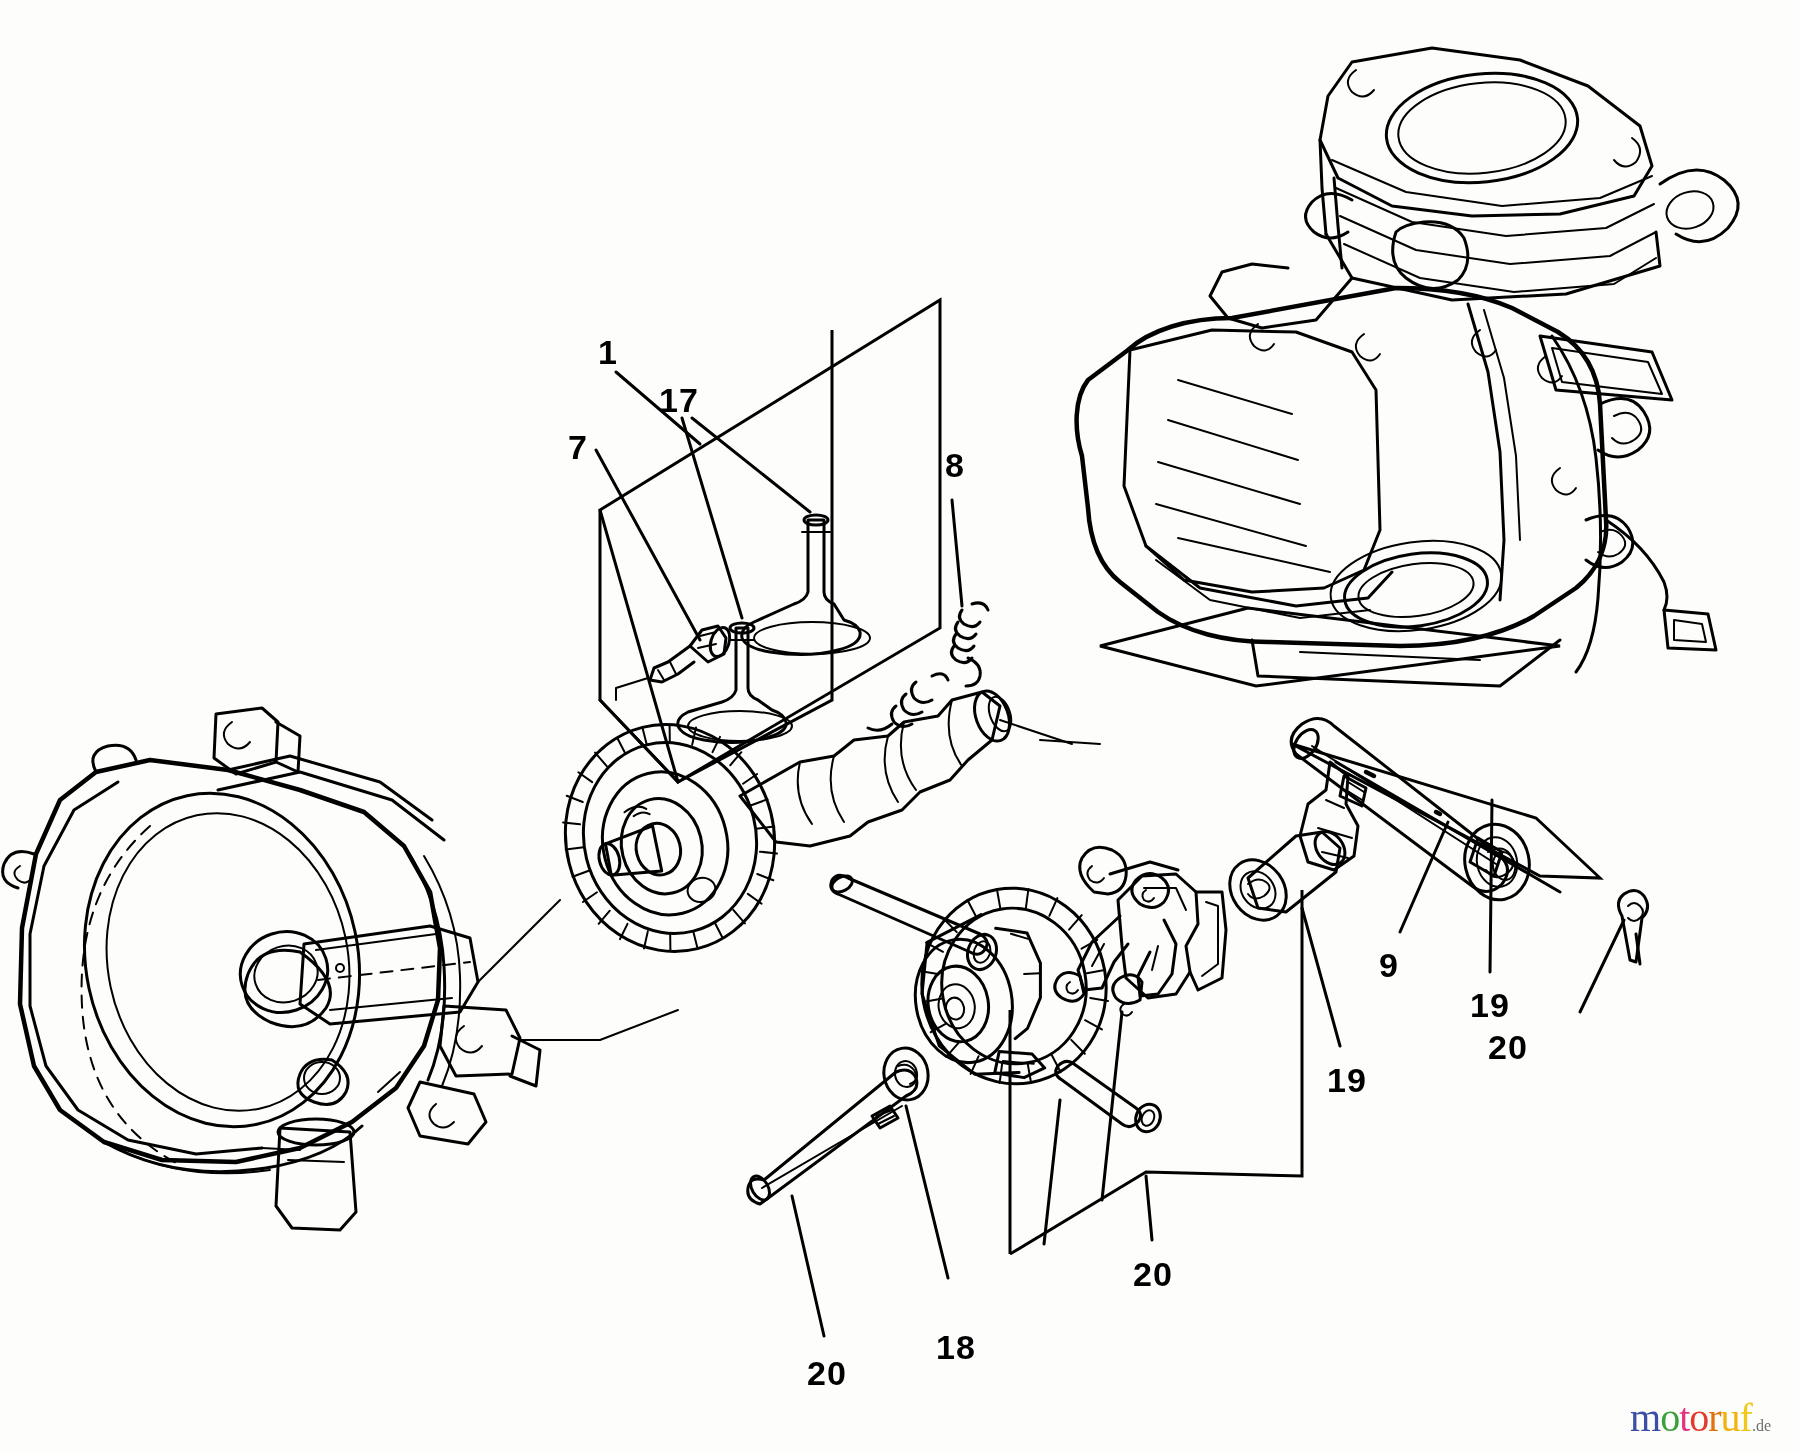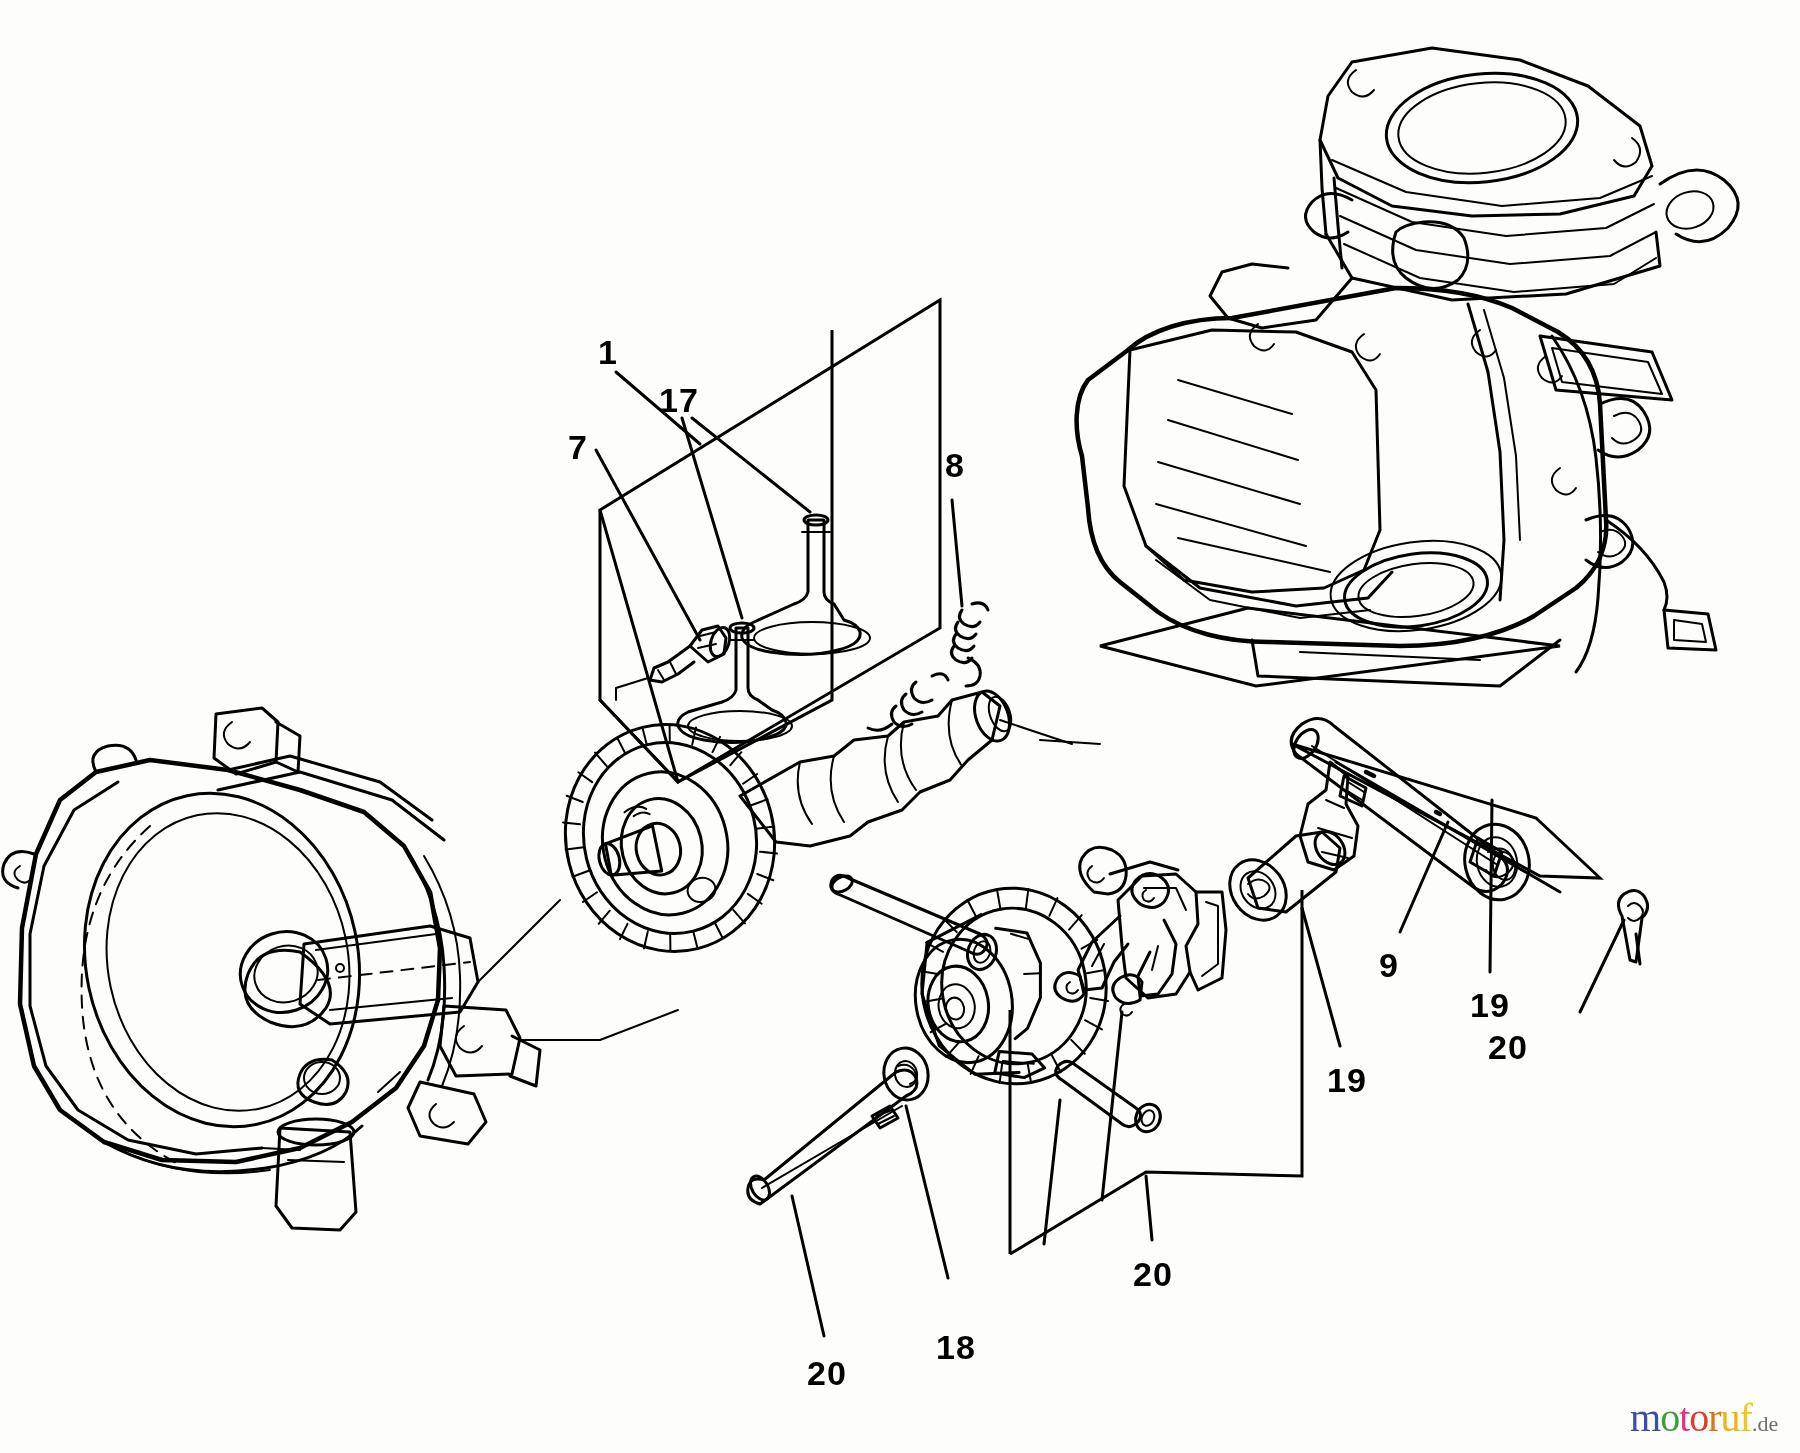--- a/index.html
+++ b/index.html
@@ -32,21 +32,21 @@
     line-height:1;
     white-space:nowrap;
   }
   #watermark .wm-m{color:#3b4fa4;}
   #watermark .wm-o1{color:#3aa03a;}
   #watermark .wm-t{color:#e2337e;}
   #watermark .wm-o2{color:#e23b2e;}
   #watermark .wm-r{color:#e2720f;}
   #watermark .wm-u{color:#f0b310;}
   #watermark .wm-f{color:#f0c81a;}
-  #watermark .wm-de{color:#6e6e6e;font-size:22px;letter-spacing:0;margin-top:41px;}
+  #watermark .wm-de{color:#6e6e6e;font-size:16px;letter-spacing:0;margin-top:41px;}
   .ln{fill:none;stroke:#000;stroke-width:3;stroke-linecap:round;stroke-linejoin:round;}
   .ln-thin{fill:none;stroke:#000;stroke-width:2;stroke-linecap:round;stroke-linejoin:round;}
   .ln-lead{fill:none;stroke:#000;stroke-width:3;stroke-linecap:round;}
   .ln-box{fill:none;stroke:#000;stroke-width:3;stroke-linejoin:miter;}
   .ln-dash{fill:none;stroke:#000;stroke-width:2;stroke-dasharray:12 9;stroke-linecap:round;}
   .ln-heavy{fill:none;stroke:#000;stroke-width:4.5;stroke-linecap:round;stroke-linejoin:round;}
 </style>
 </head>
 <body>
 

